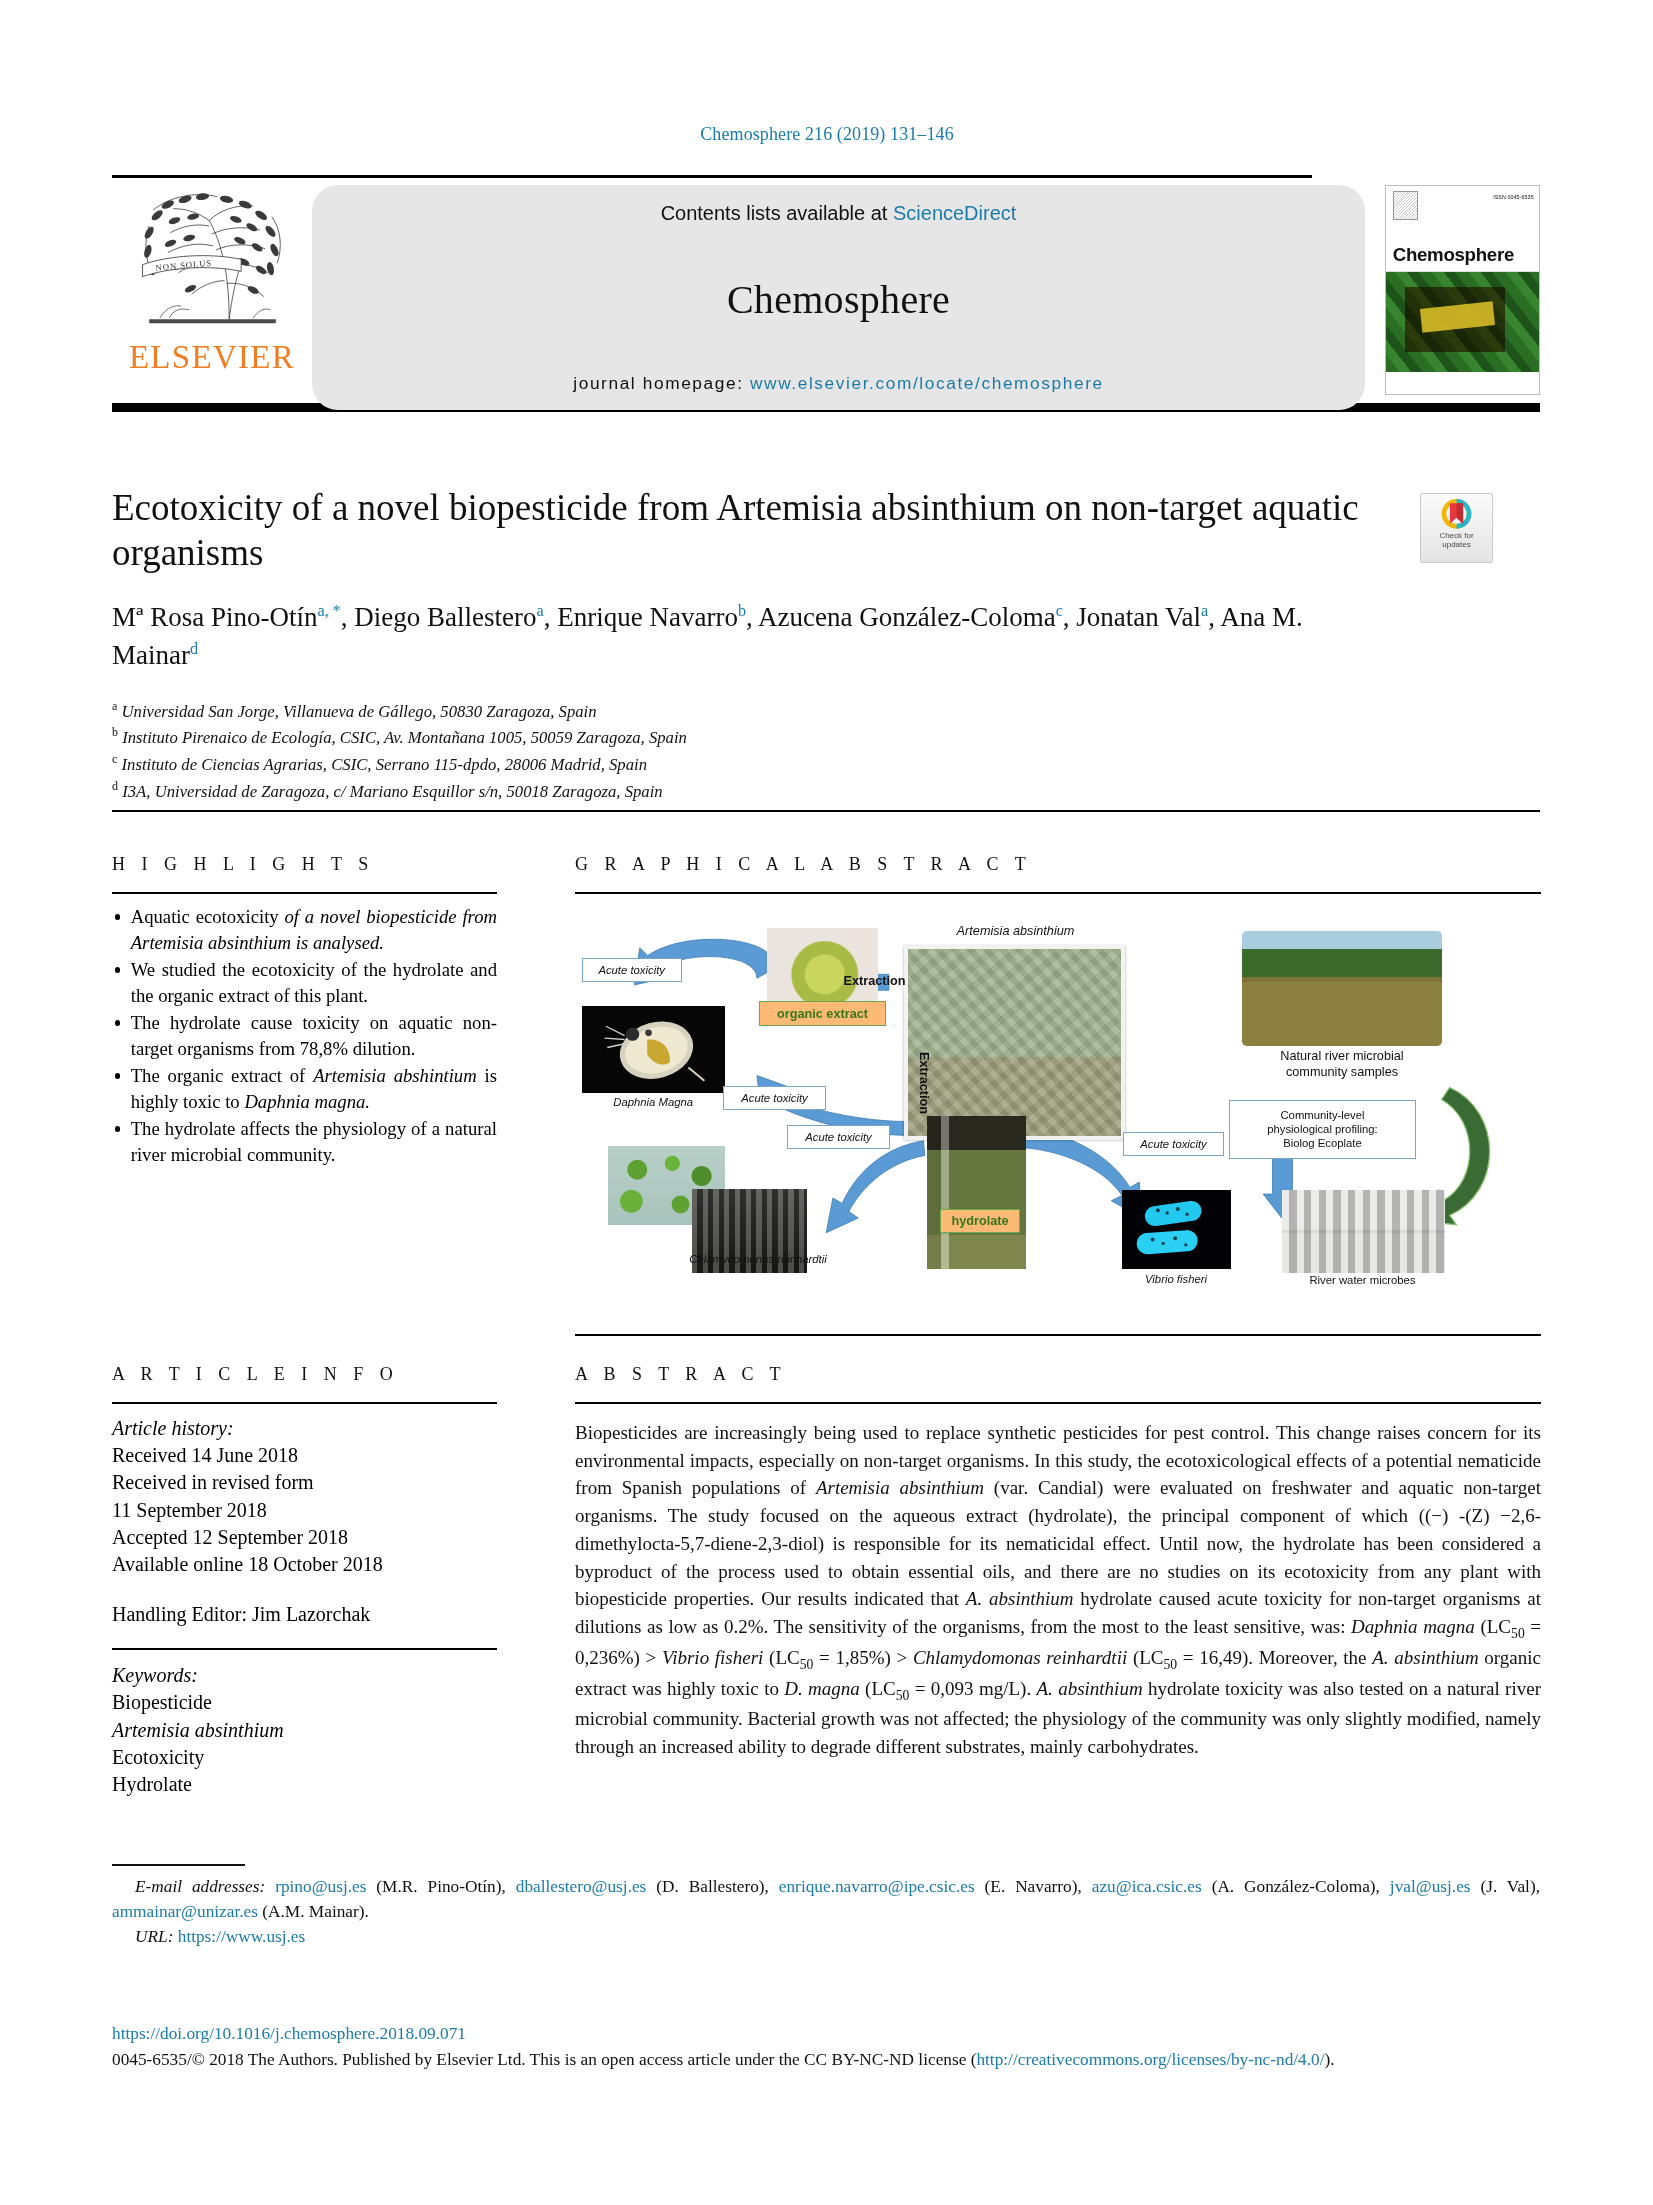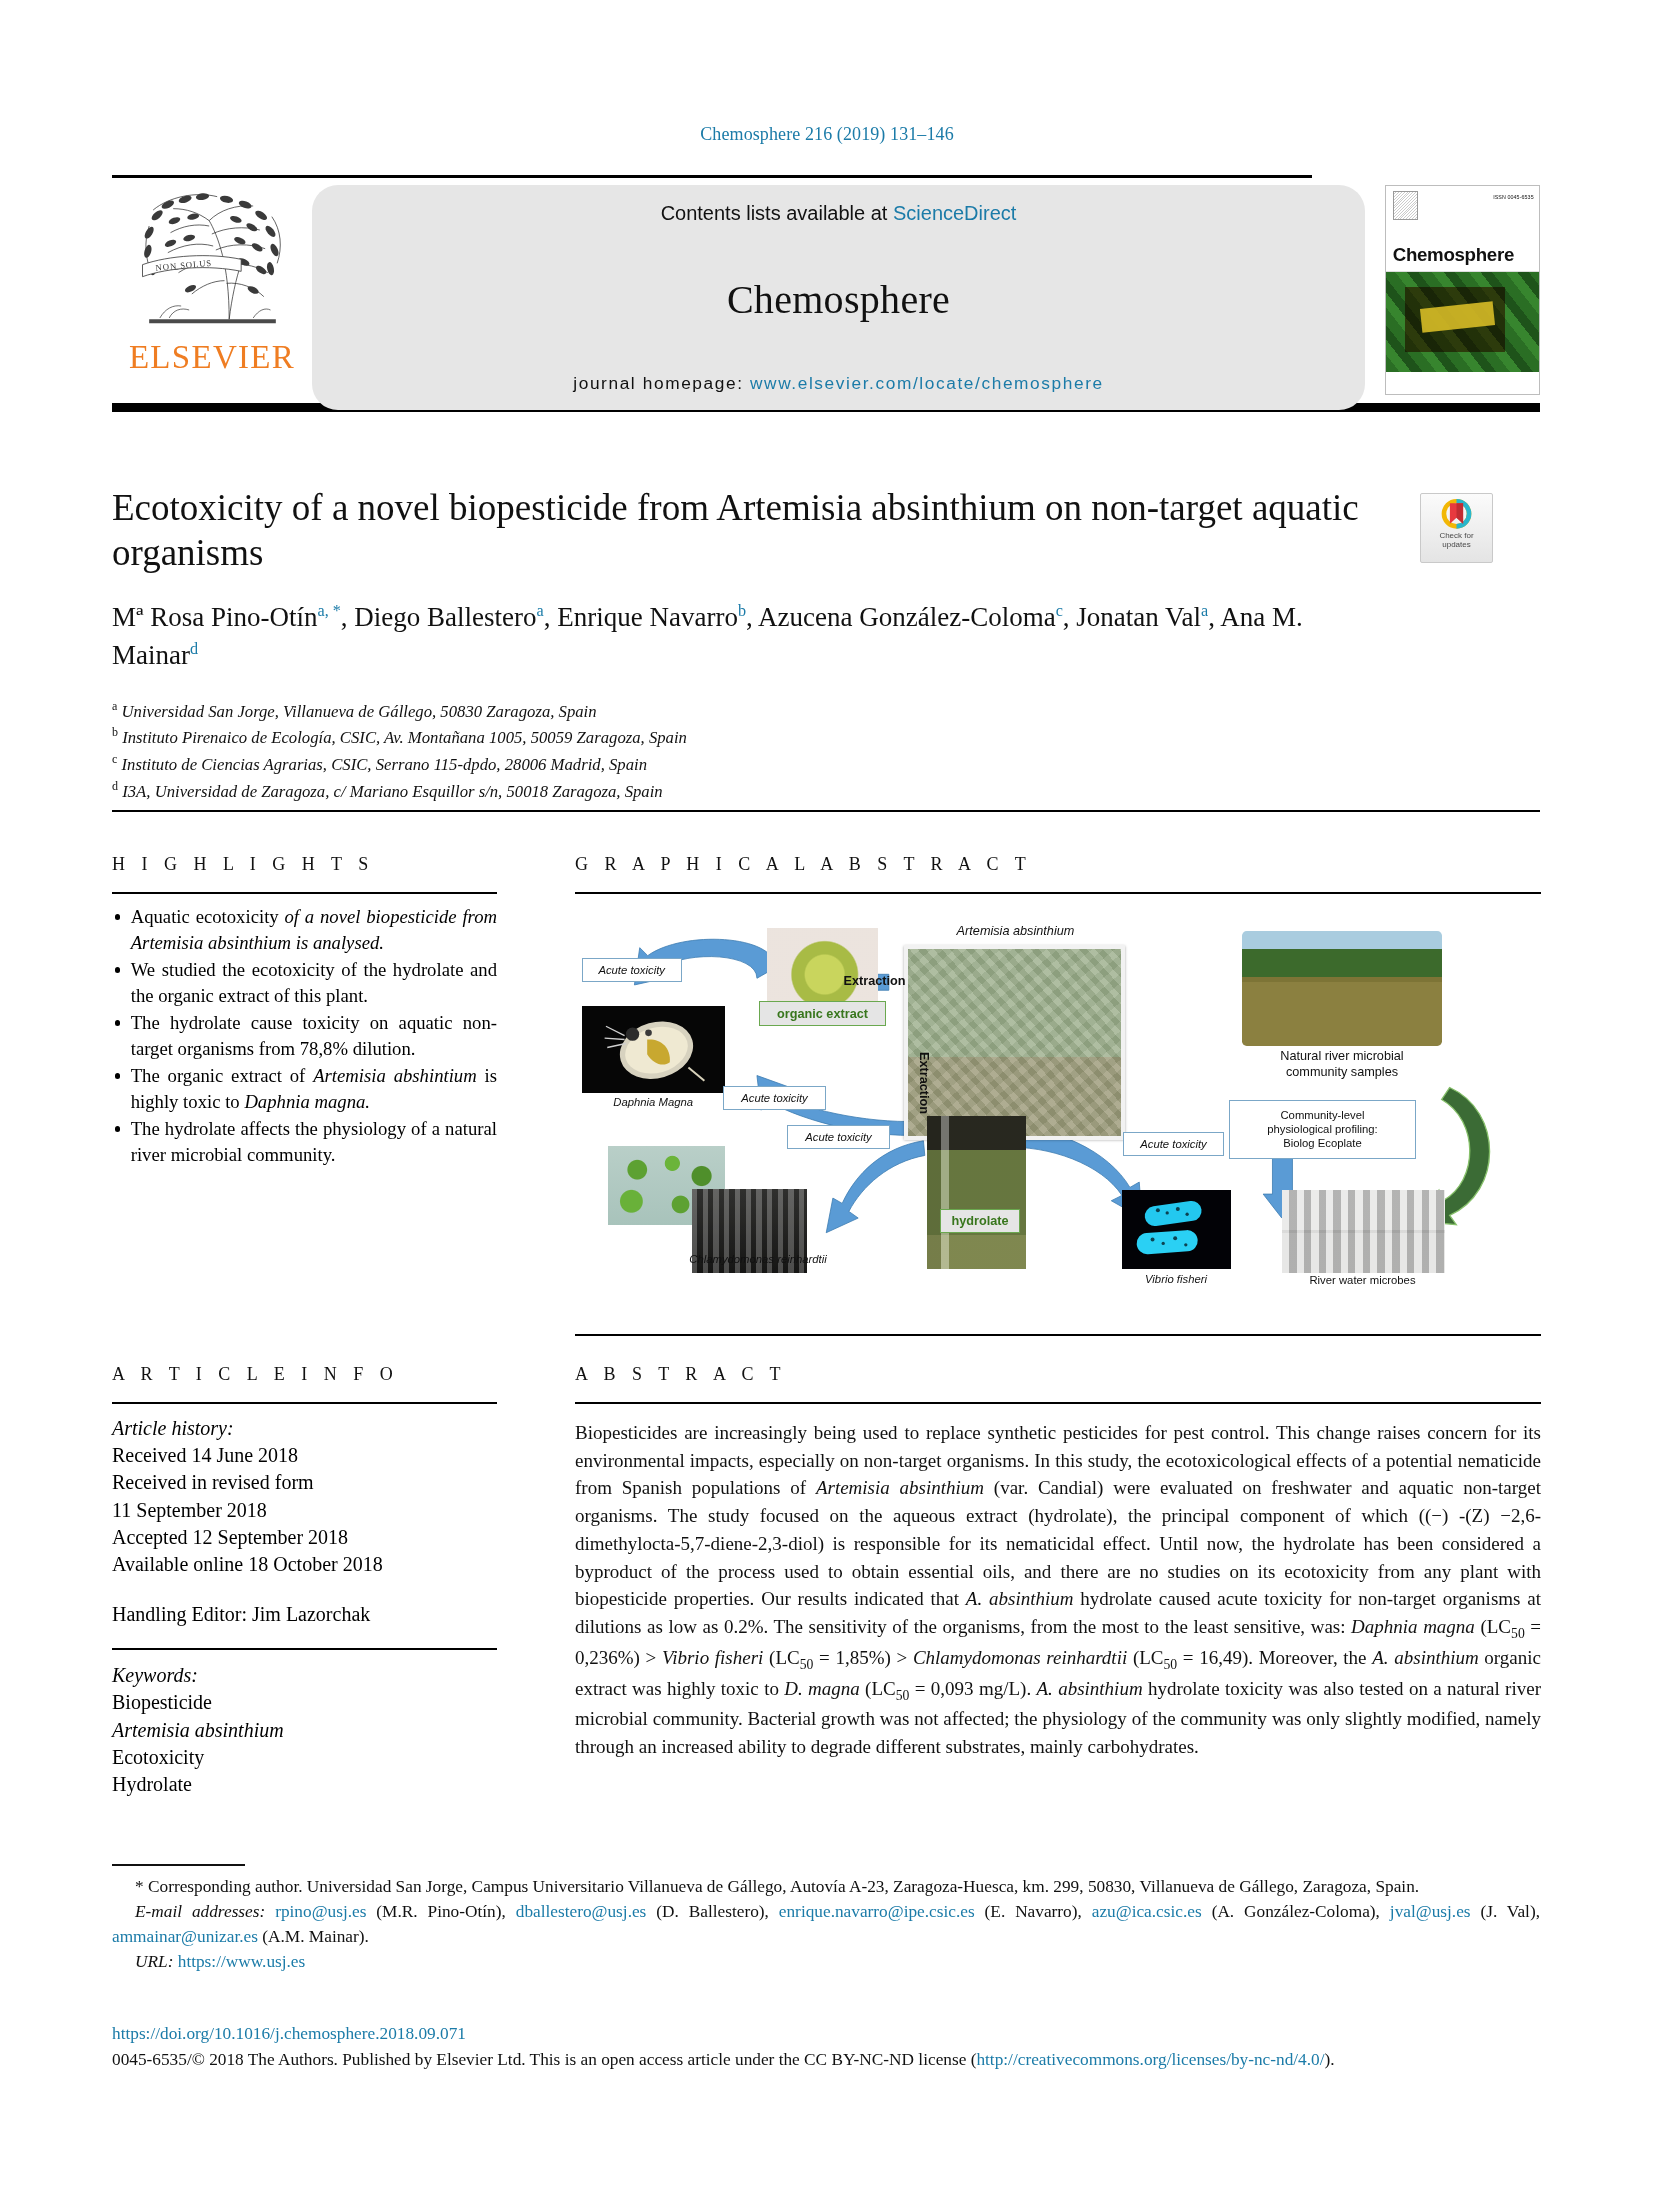--- a/index.html
+++ b/index.html
@@ -400,21 +400,21 @@
     justify-content: center;
     text-align: center;
     line-height: 1.2;
     padding: 1.3px 4px;
     box-sizing: border-box;
   }
   .ga-box.plain { font-style: normal; }
   .ga-green {
     position: absolute;
     border: 1.3px solid #6aa84f;
-    background: #e5e5e5;
+    background: #fdba74;
     font-family: "Liberation Sans", sans-serif;
     font-weight: bold;
     font-size: 12.7px;
     color: #38761d;
     display: flex;
     align-items: center;
     justify-content: center;
     padding: 2px 5.3px;
     box-sizing: border-box;
   }
@@ -728,21 +728,20 @@
   <div class="abstractcol">
     <div class="sect-head">A B S T R A C T</div>
     <div class="sect-rule"></div>
     <div class="abs-text">
       <span>Biopesticides are increasingly being used to replace synthetic pesticides for pest control. This change raises concern for its environmental impacts, especially on non-target organisms. In this study, the ecotoxicological effects of a potential nematicide from Spanish populations of </span><span class="it">Artemisia absinthium</span><span> (var. Candial) were evaluated on freshwater and aquatic non-target organisms. The study focused on the aqueous extract (hydrolate), the principal component of which ((−) -(Z) −2,6-dimethylocta-5,7-diene-2,3-diol) is responsible for its nematicidal effect. Until now, the hydrolate has been considered a byproduct of the process used to obtain essential oils, and there are no studies on its ecotoxicity from any plant with biopesticide properties. Our results indicated that </span><span class="it">A. absinthium</span><span> hydrolate caused acute toxicity for non-target organisms at dilutions as low as 0.2%. The sensitivity of the organisms, from the most to the least sensitive, was: </span><span class="it">Daphnia magna</span><span> (LC</span><sub>50</sub><span> = 0,236%) &gt; </span><span class="it">Vibrio fisheri</span><span> (LC</span><sub>50</sub><span> = 1,85%) &gt; </span><span class="it">Chlamydomonas reinhardtii</span><span> (LC</span><sub>50</sub><span> = 16,49). Moreover, the </span><span class="it">A. absinthium</span><span> organic extract was highly toxic to </span><span class="it">D. magna</span><span> (LC</span><sub>50</sub><span> = 0,093 mg/L). </span><span class="it">A. absinthium</span><span> hydrolate toxicity was also tested on a natural river microbial community. Bacterial growth was not affected; the physiology of the community was only slightly modified, namely through an increased ability to degrade different substrates, mainly carbohydrates.</span>
     </div>
   </div>
 
   <div class="foot-rule"></div>
   <div class="footnotes">
-    <p class="indent">* Corresponding author. Universidad San Jorge, Campus Universitario Villanueva de Gállego, Autovía A-23, Zaragoza-Huesca, km. 299, 50830, Villanueva de Gállego, Zaragoza, Spain.</p>
     <p class="indent">
       <span class="lbl-i">E-mail addresses:</span>
       <span class="lnk">rpino@usj.es</span> <span>(M.R. Pino-Otín),</span>
       <span class="lnk">dballestero@usj.es</span> <span>(D. Ballestero),</span>
       <span class="lnk">enrique.navarro@ipe.csic.es</span> <span>(E. Navarro),</span>
       <span class="lnk">azu@ica.csic.es</span> <span>(A. González-Coloma),</span>
       <span class="lnk">jval@usj.es</span> <span>(J. Val),</span>
       <span class="lnk">ammainar@unizar.es</span> <span>(A.M. Mainar).</span>
     </p>
     <p class="indent">

